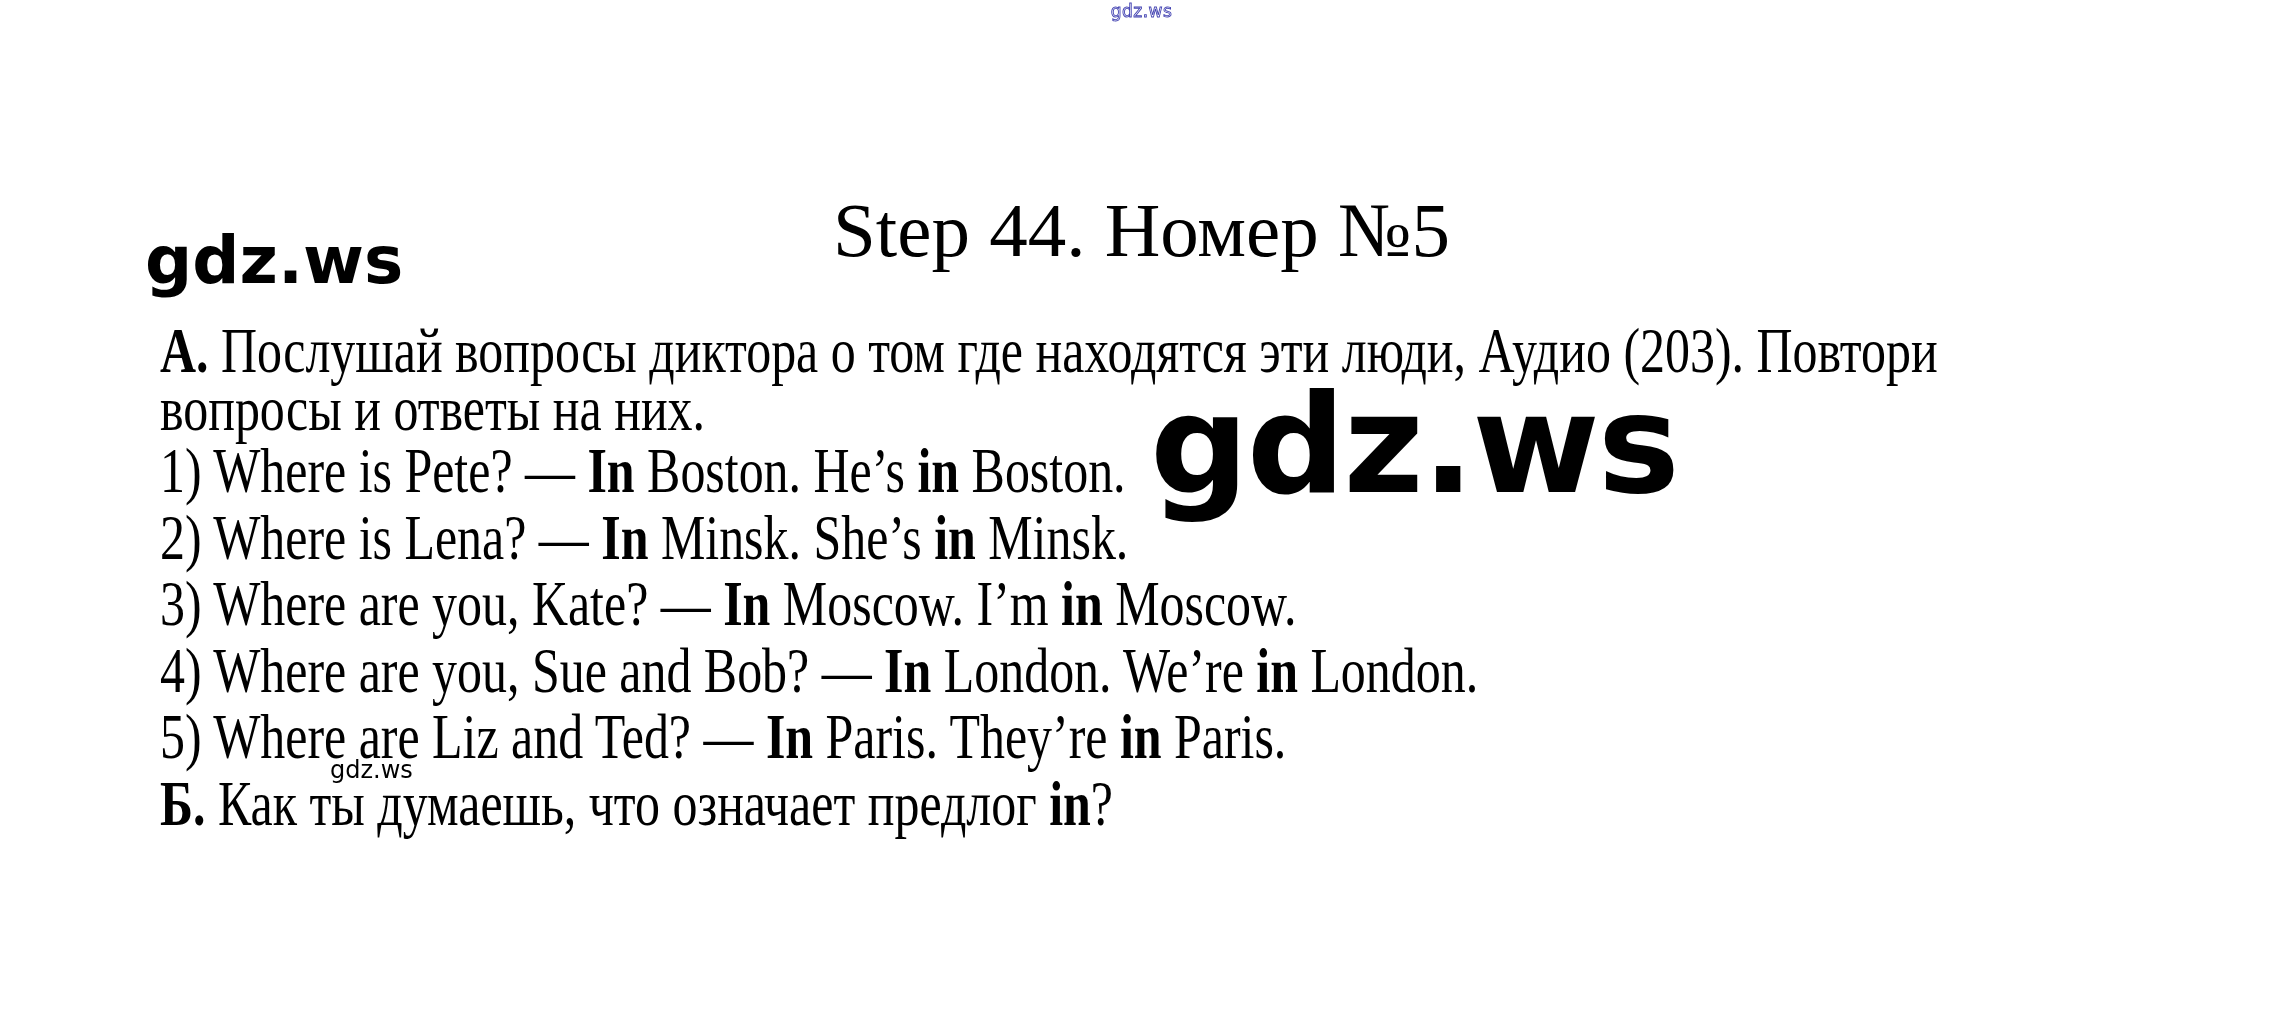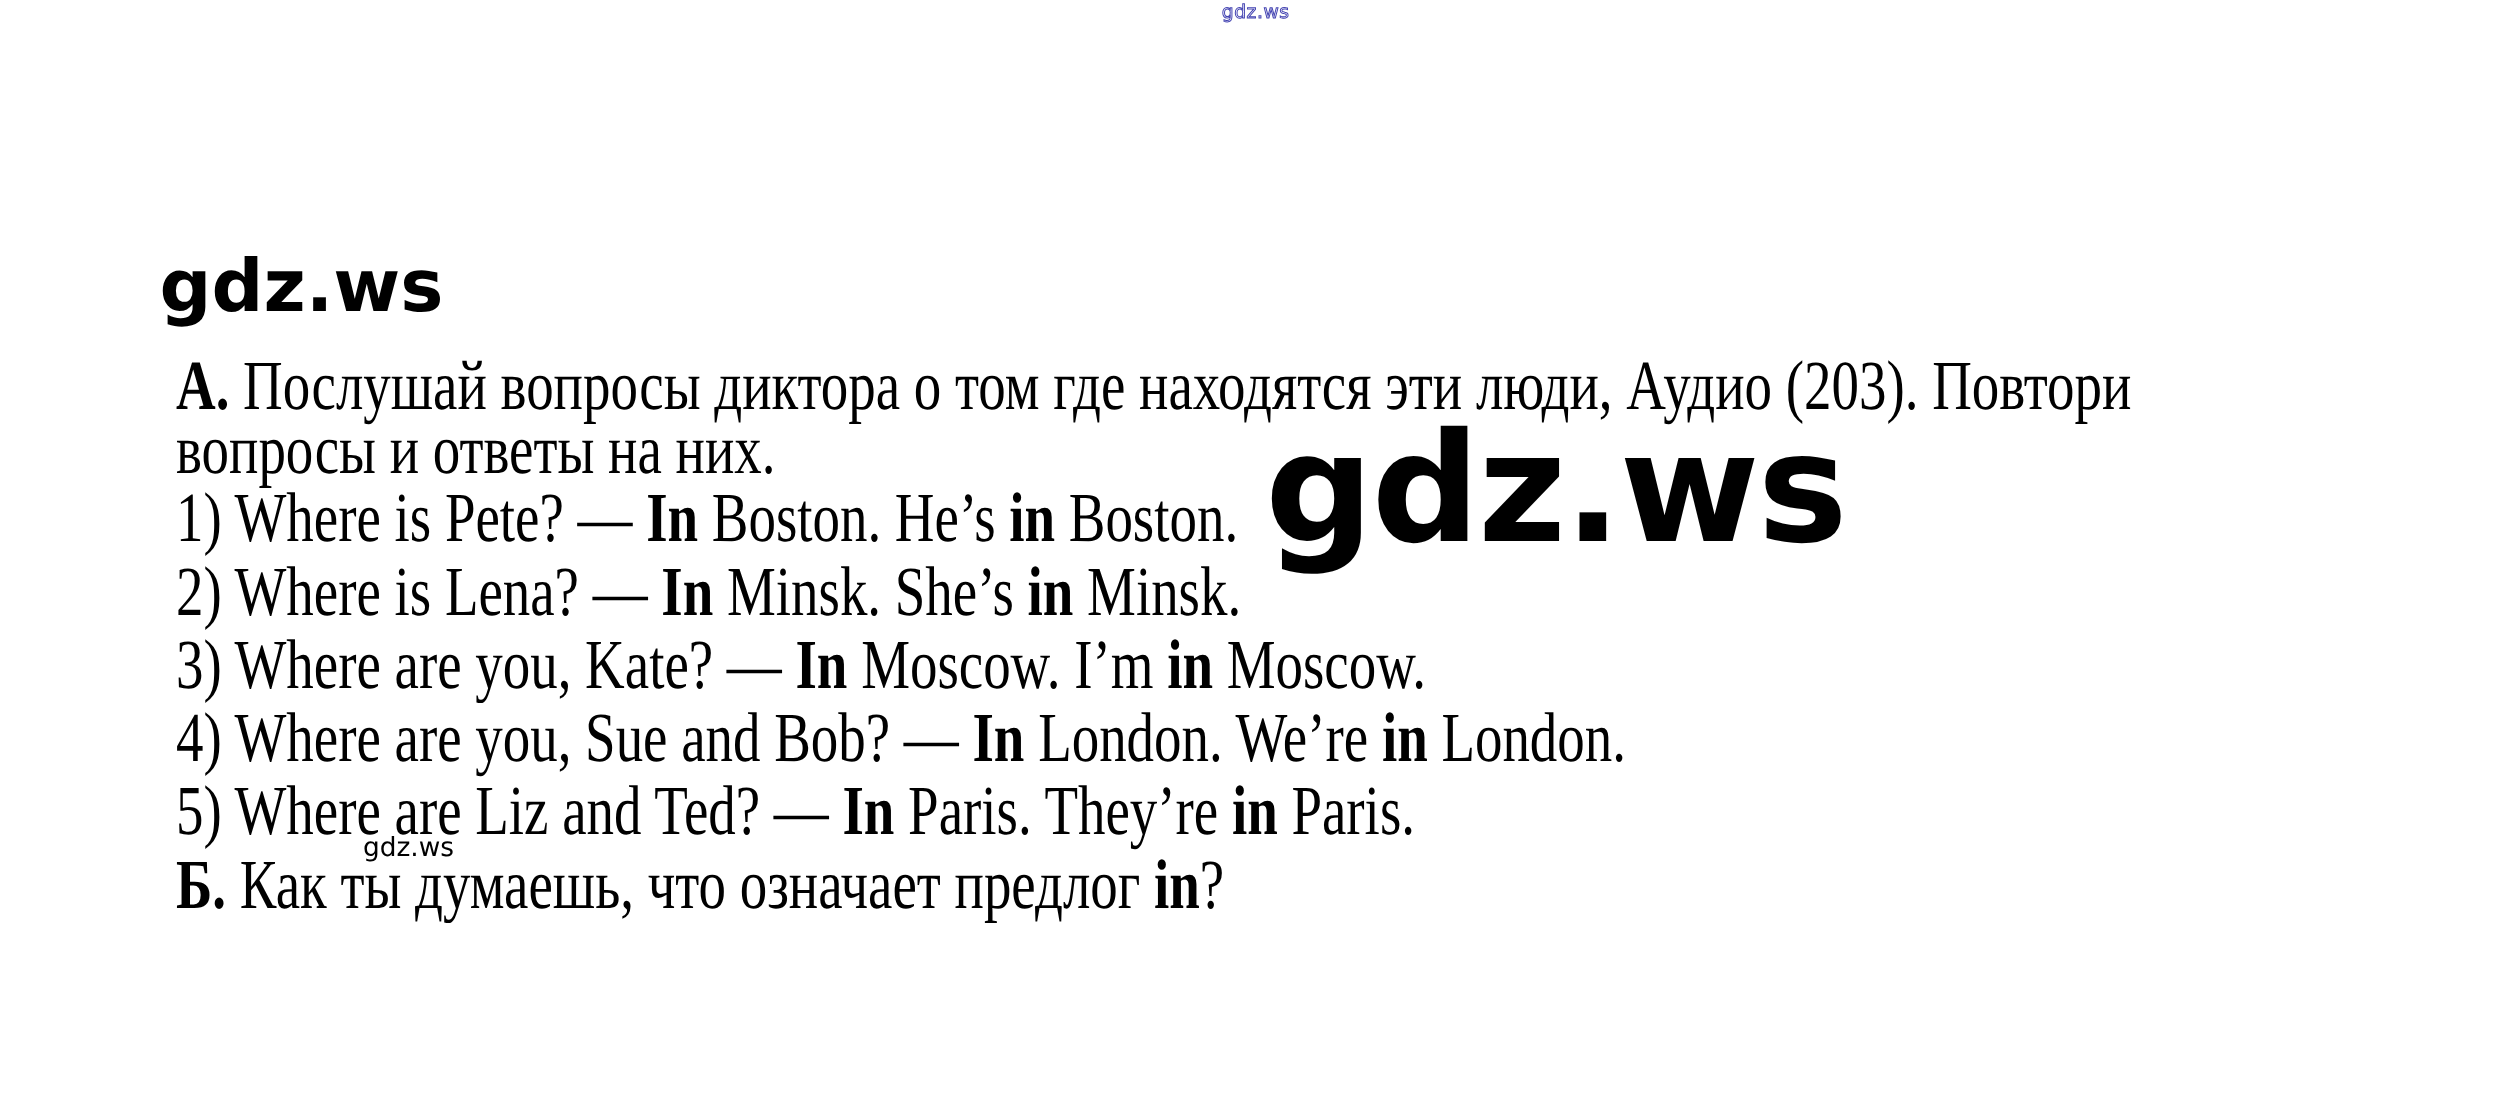--- a/index.html
+++ b/index.html
@@ -99,20 +99,21 @@
     font-weight: bold;
   }
 </style>
 </head>
 <body>
 
 <div class="page">
 
   <div class="wm-top">gdz.ws</div>
 
+  <div class="doc-title">Step 44. Номер №5</div>
 
   <div class="logo-left">gdz.ws</div>
 
   <div class="wm-big">gdz.ws</div>
 
   <div class="wm-small">gdz.ws</div>
 
   <div class="content">
 
     <div class="line line-para"><span class="bold">А.</span><span> Послушай вопросы диктора о том где находятся эти люди, Аудио (203). Повтори</span></div>

